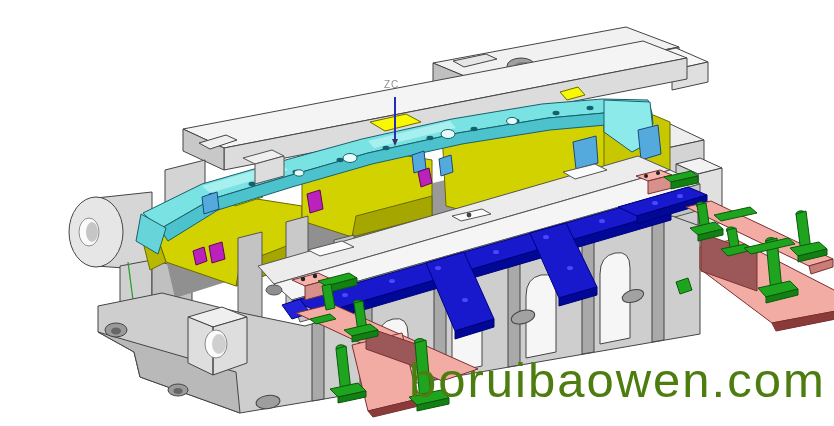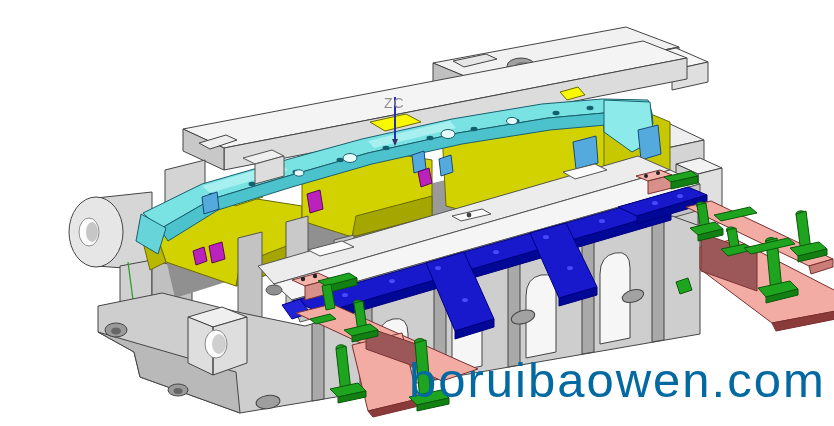--- a/index.html
+++ b/index.html
@@ -1,22 +1,22 @@
 <!DOCTYPE html>
 <html><head>
 <meta charset="utf-8">
 <style>
   html,body{margin:0;padding:0;background:#ffffff;}
   .viewport{position:relative;width:834px;height:426px;overflow:hidden;background:#ffffff;
             font-family:"Liberation Sans",sans-serif;}
   .viewport svg{position:absolute;left:0;top:0;}
-  .zc-label{position:absolute;left:384px;top:96px;font-size:14px;letter-spacing:1px;
+  .zc-label{position:absolute;left:384px;top:80px;font-size:10px;letter-spacing:1px;
             color:#8f8f8f;line-height:1;}
   .watermark{position:absolute;left:409px;top:356px;font-size:49px;letter-spacing:2px;
-             color:#0369a1;line-height:1;white-space:nowrap;
+             color:#4d7c0f;line-height:1;white-space:nowrap;
              font-family:"Liberation Sans",sans-serif;}
   path,ellipse,polygon{stroke-linejoin:round;}
 </style>
 </head>
 <body>
 
 <div class="viewport">
 <svg width="834" height="426" viewBox="0 0 834 426">
 
   <g stroke="#454545" stroke-width="1">

